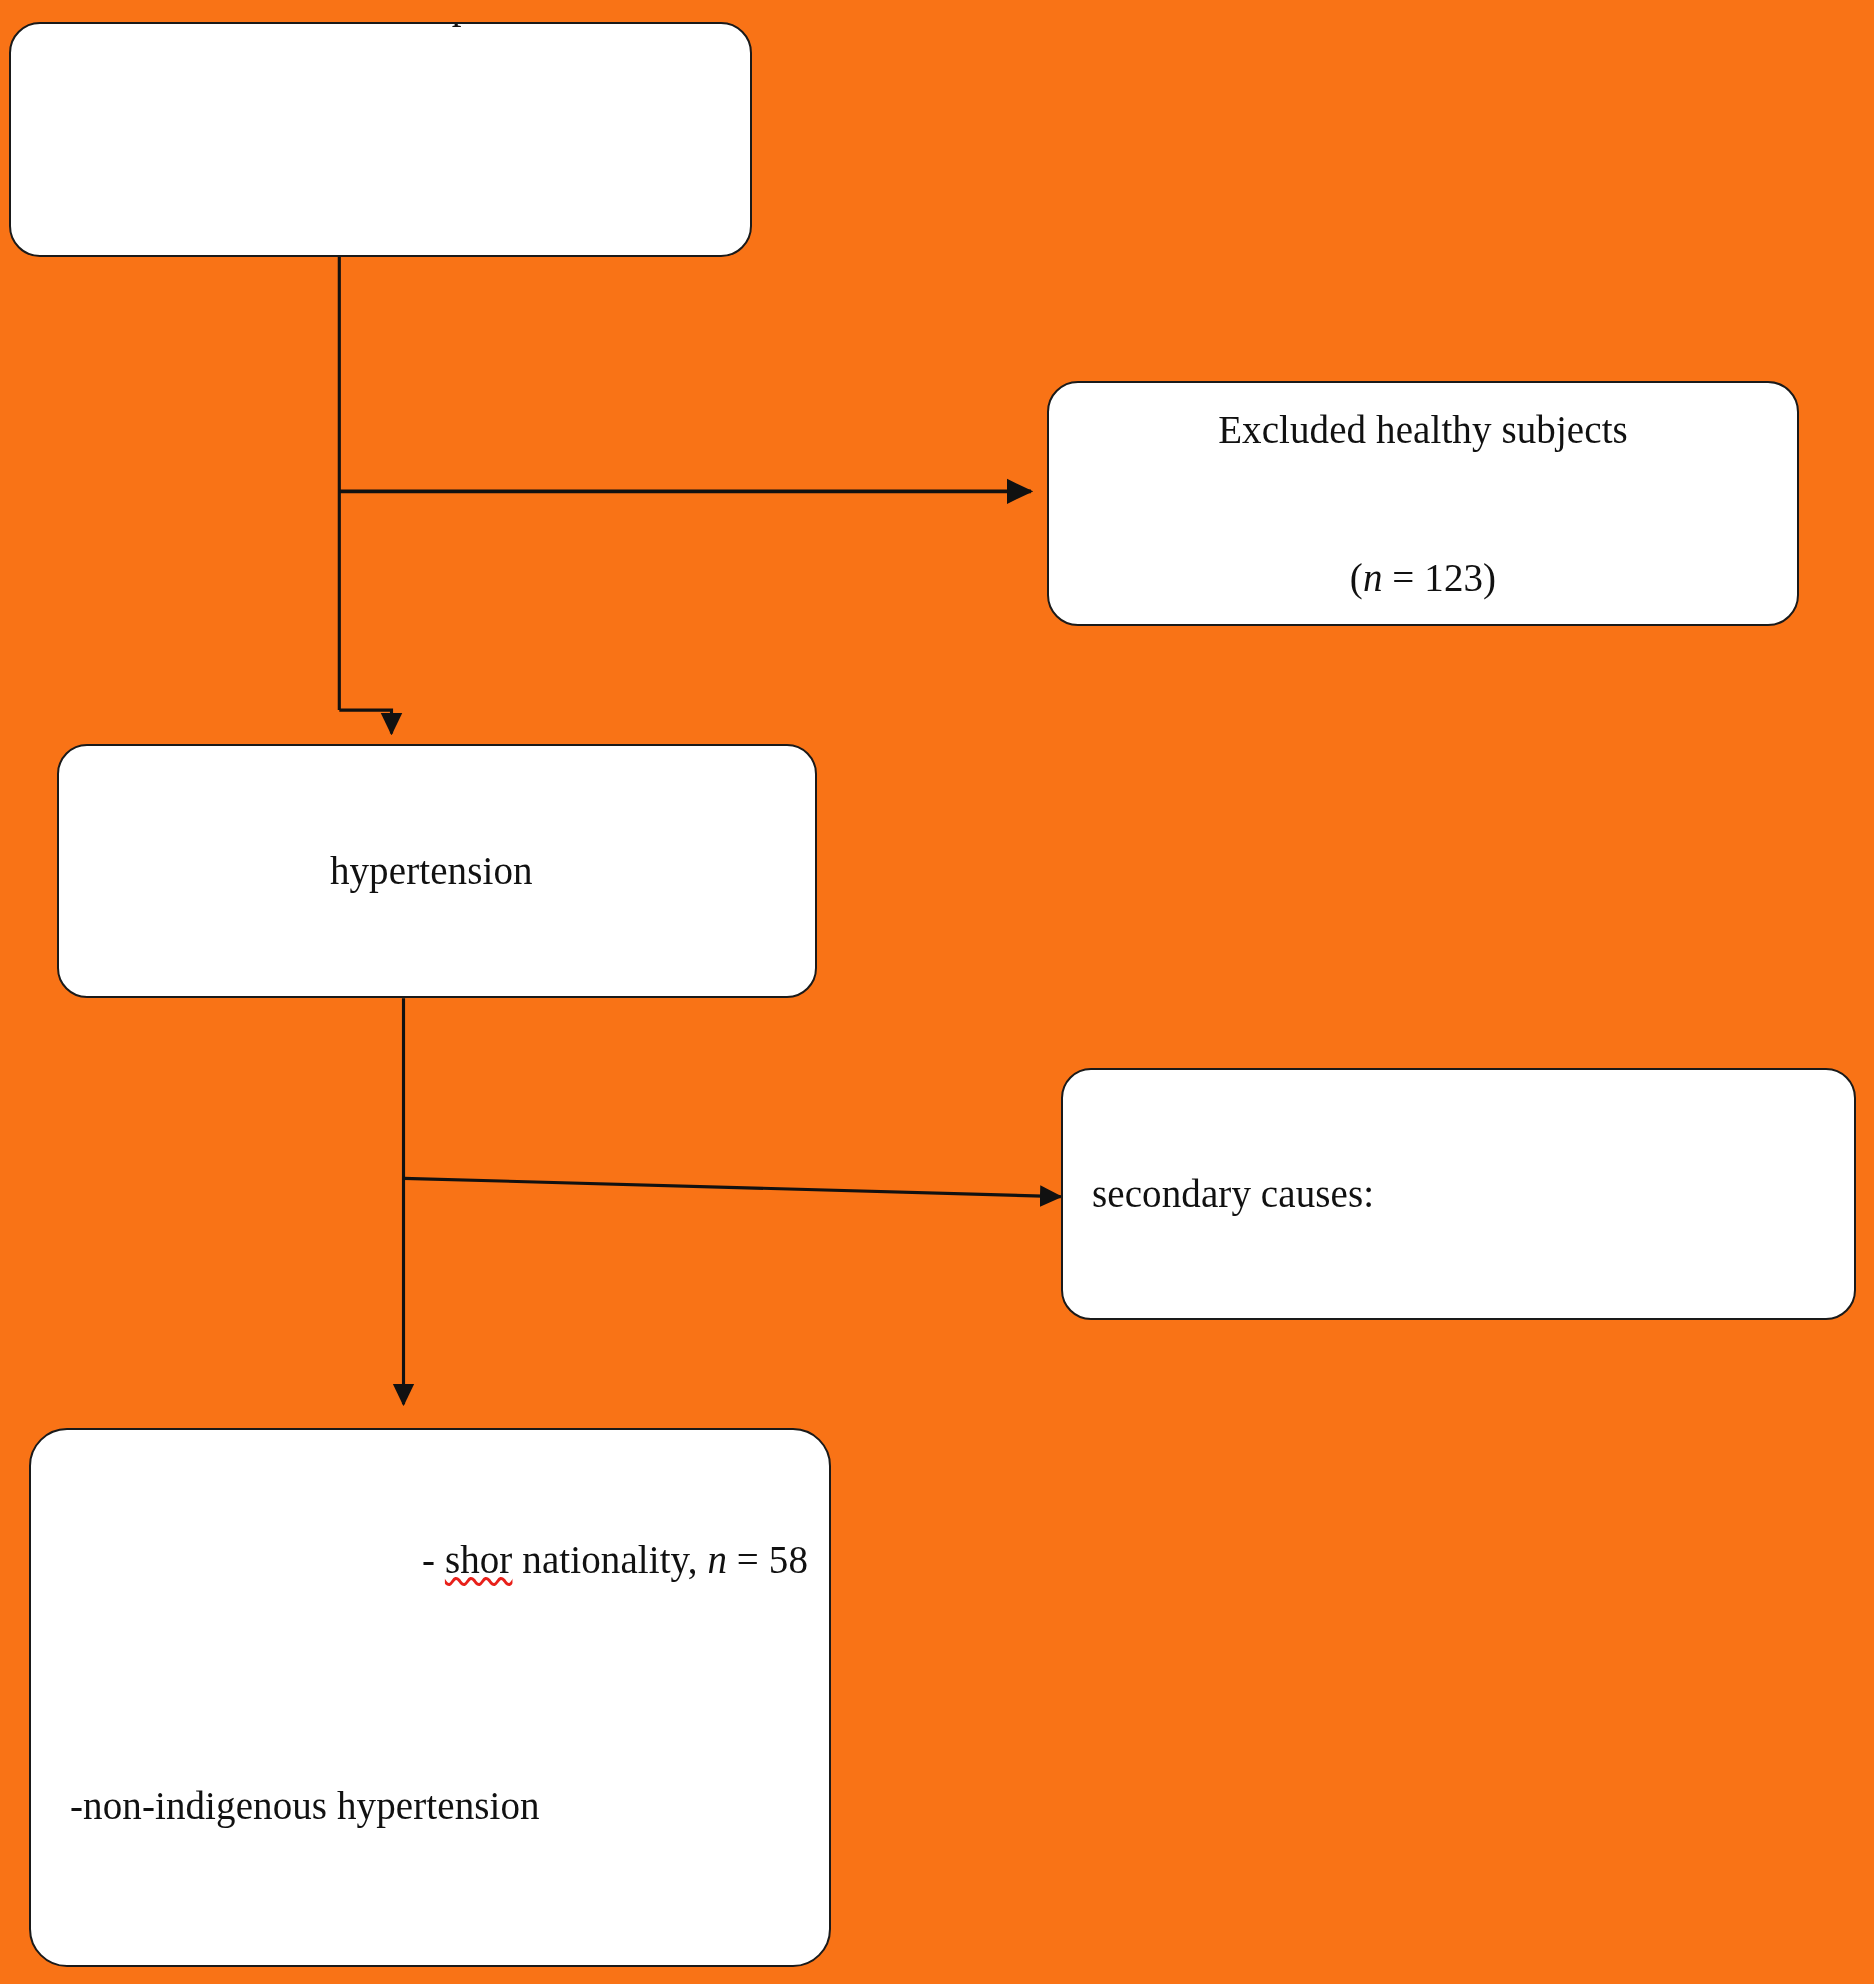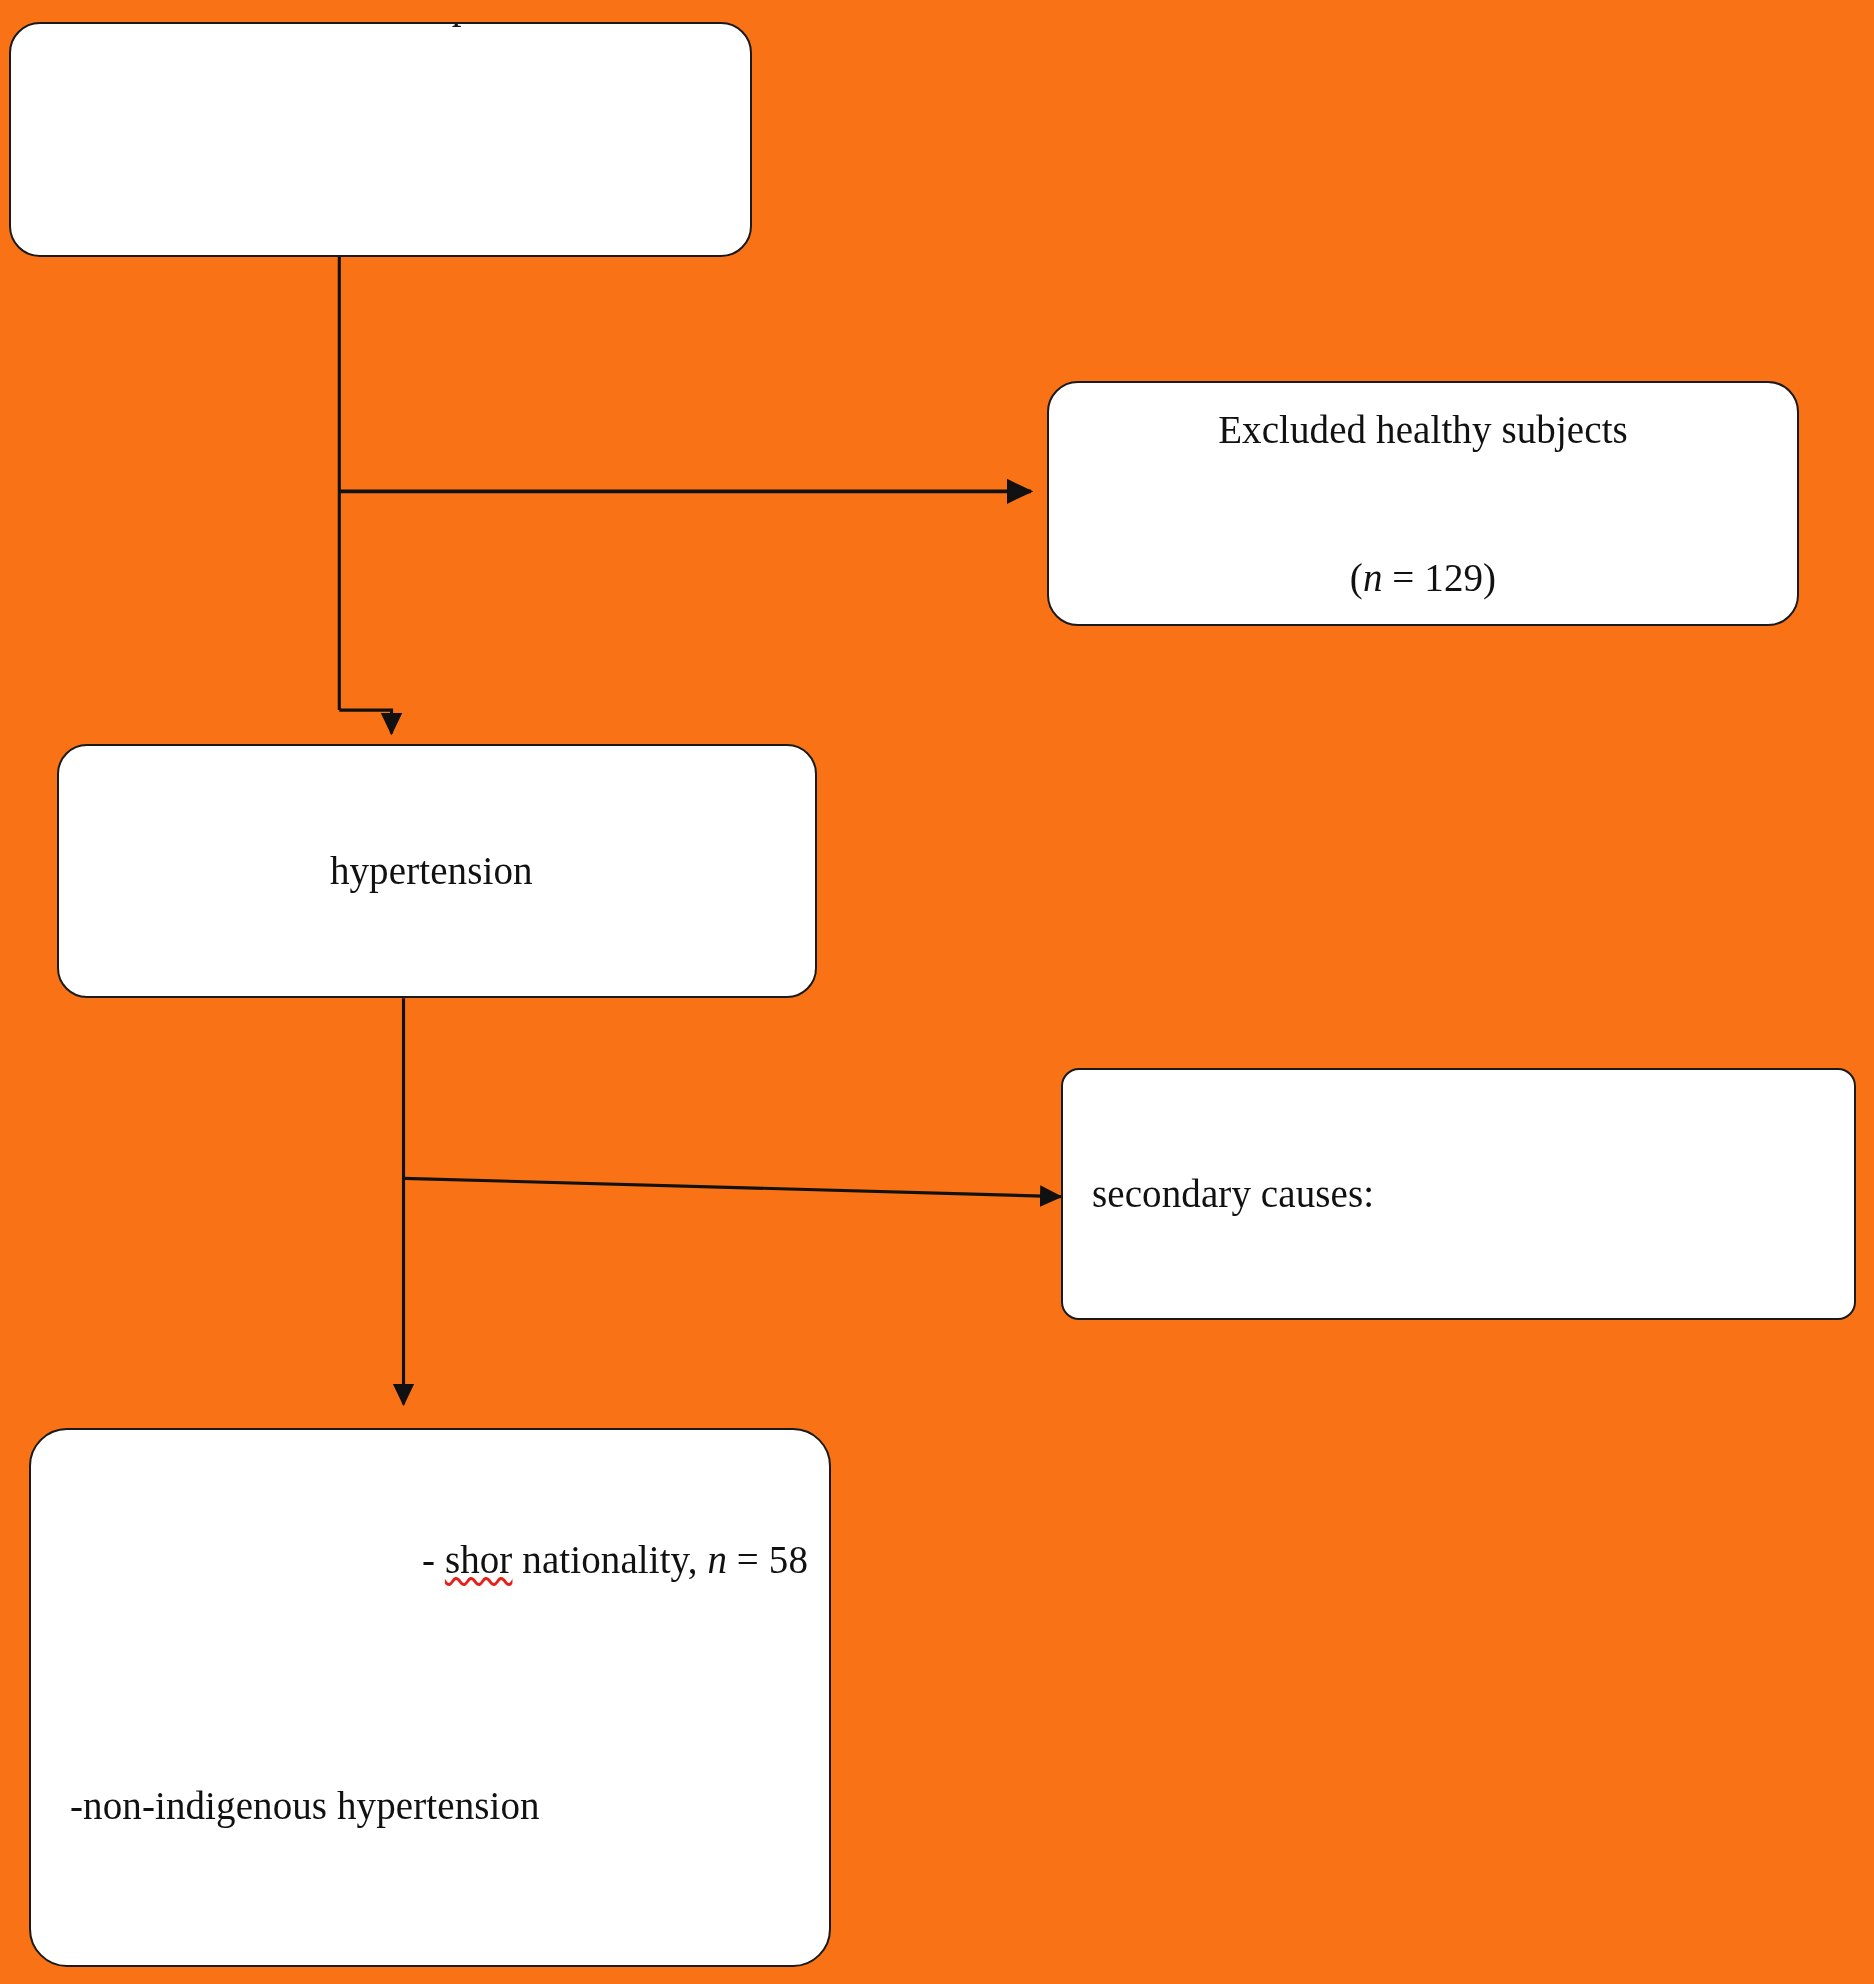--- a/index.html
+++ b/index.html
@@ -100,33 +100,33 @@
     <div class="node-text center">
       <div>270 consecutive patients</div>
       <div style="height:25px"></div>
       <div>meeting</div>
     </div>
   </div>
 
   <div class="node" style="left:1047px; top:381px; width:752px; height:245px; border-radius:31px;">
     <div class="node-text center">
       <div>Excluded healthy subjects</div>
-      <div><span>(</span><span class="ital">n</span><span> = 129)</span></div>
+      <div><span>(</span><span class="ital">n</span><span> = 123)</span></div>
     </div>
   </div>
 
   <div class="node" style="left:57px; top:744px; width:760px; height:254px; border-radius:30px;">
     <div class="node-text center" style="padding-right:11.5px;">
       <div>Patients with a history of</div>
       <div>hypertension</div>
       <div><span>(</span><span class="ital">n</span><span> = 121)</span></div>
     </div>
   </div>
 
-  <div class="node" style="left:1061px; top:1068px; width:795px; height:252px; border-radius:18px;">
+  <div class="node" style="left:1061px; top:1068px; width:795px; height:252px; border-radius:30px;">
     <div class="node-text left" style="padding-left:29px; padding-right:14.6px;">
       <div>Excluded patients due to</div>
       <div>secondary causes:</div>
       <div><span>- coronary heart disease (</span><span class="ital">n</span><span> = 13)</span></div>
     </div>
   </div>
 
   <div class="node" style="left:29px; top:1428px; width:802px; height:539px; border-radius:38px;">
     <div class="node-text" style="padding-left:39px; padding-right:21px;">
       

